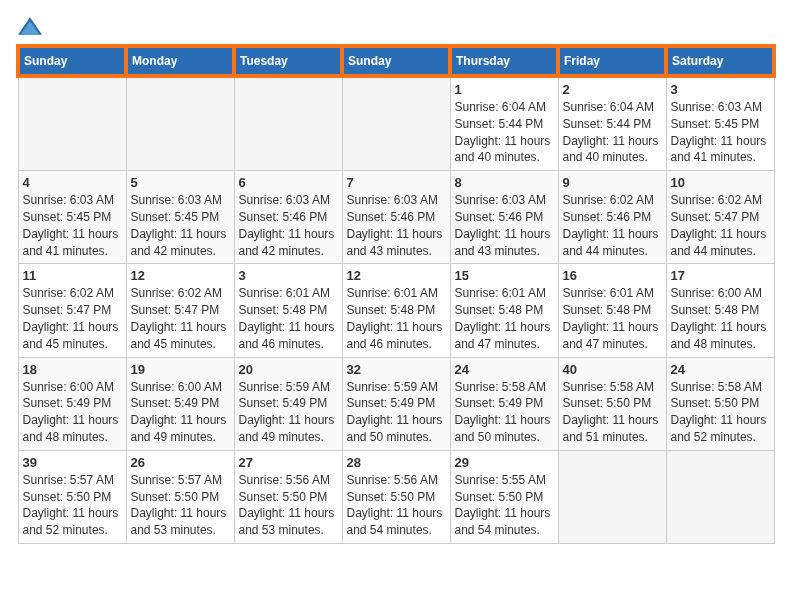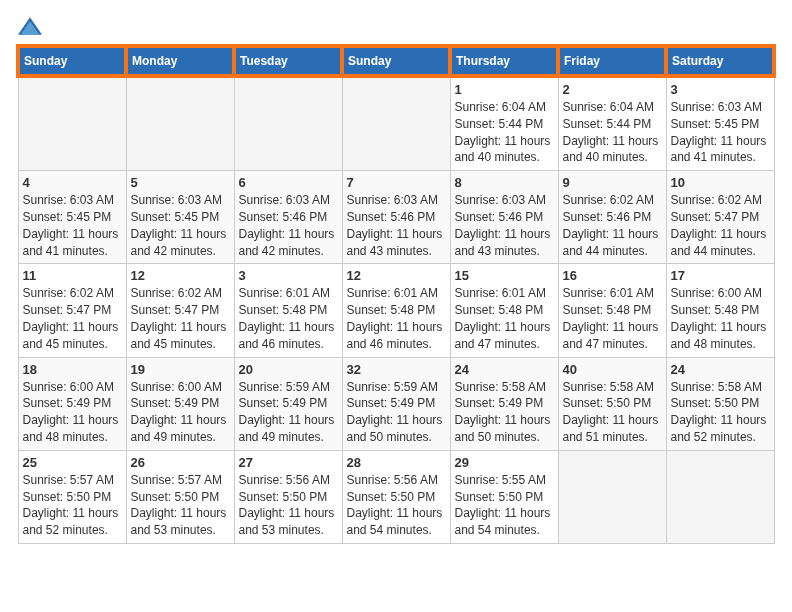--- a/index.html
+++ b/index.html
@@ -286,21 +286,21 @@
         <td>
           <span class="day-number">24</span>
           <div class="day-info" style="white-space: pre-line;">Sunrise: 5:58 AM
 Sunset: 5:50 PM
 Daylight: 11 hours
 and 52 minutes.</div>
         </td>
       </tr>
       <tr>
         <td>
-          <span class="day-number">25</span>
+          <span class="day-number">39</span>
           <div class="day-info" style="white-space: pre-line;">Sunrise: 5:57 AM
 Sunset: 5:50 PM
 Daylight: 11 hours
 and 52 minutes.</div>
         </td>
         <td>
           <span class="day-number">26</span>
           <div class="day-info" style="white-space: pre-line;">Sunrise: 5:57 AM
 Sunset: 5:50 PM
 Daylight: 11 hours

